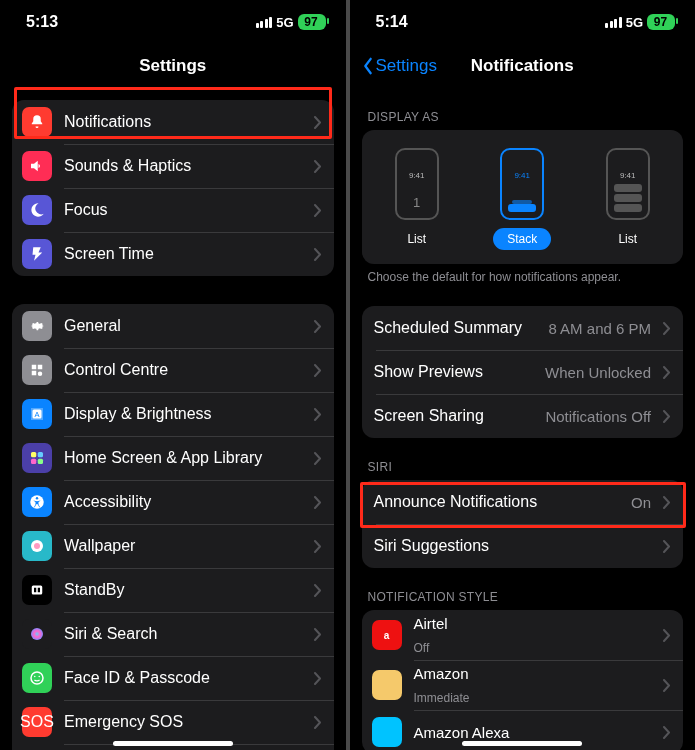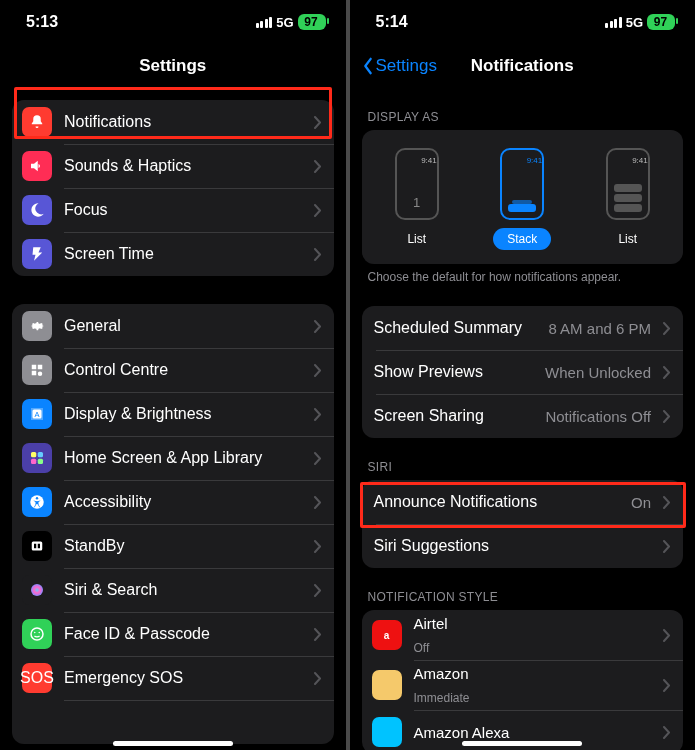--- a/index.html
+++ b/index.html
@@ -112,21 +112,21 @@
   .mode { display:flex; flex-direction:column; align-items:center; gap:8px; font-size:12px;}
   .mode.selected .mode-label{
     background:#0a84ff; color:#fff; padding:4px 14px; border-radius:14px;
   }
   .mode-label{ color:#fff; padding:4px 10px;}
   .mini-phone{
     width:44px;height:72px;border:2px solid #555;border-radius:10px;position:relative;
     overflow:hidden;
   }
   .mini-phone.sel{border-color:#0a84ff;}
-  .mini-phone .mtime{position:absolute;top:6px;left:0;right:0;text-align:right;font-size:8px;color:#bbb;}
+  .mini-phone .mtime{position:absolute;top:21px;left:0;right:0;text-align:center;font-size:8px;color:#bbb;}
   .mini-phone.sel .mtime{color:#0a84ff;}
   .mini-phone .bar{position:absolute;left:6px;right:6px;height:8px;border-radius:3px;background:#555;}
   .mini-phone.sel .bar{background:#0a84ff;}
 
   .app-icon{
     width:30px;height:30px;border-radius:7px;display:flex;align-items:center;justify-content:center;
     font-size:10px;font-weight:700;color:#fff;flex-shrink:0;
   }
 
   .home-indicator{
@@ -271,20 +271,34 @@
         </div>
         <div class="row has-icon">
           <span class="icon" style="background:#0a84ff">
             <svg viewBox="0 0 24 24">
               <circle cx="12" cy="12" r="9" fill="#fff"></circle>
               <circle cx="12" cy="7" r="1.6" fill="#0a84ff"></circle>
               <path fill="#0a84ff" d="M7 10l5 1 5-1-3 2v3l2 4h-1l-2-4h-2l-2 4H8l2-4v-3z"></path>
             </svg>
           </span>
           <span class="label">Accessibility</span>
+          <span class="chev">
+            <svg viewBox="0 0 8 13">
+              <use href="#chev"></use>
+            </svg>
+          </span>
+        </div>
+        <div class="row has-icon">
+          <span class="icon" style="background:#28b9c9">
+            <svg viewBox="0 0 24 24">
+              <circle cx="12" cy="12" r="8" fill="#fff"></circle>
+              <circle cx="12" cy="12" r="4" fill="#ff9ac1"></circle>
+            </svg>
+          </span>
+          <span class="label">Wallpaper</span>
           <span class="chev">
             <svg viewBox="0 0 8 13">
               <use href="#chev"></use>
             </svg>
           </span>
         </div>
         <div class="row has-icon">
           <span class="icon" style="background:#000000">
             <svg viewBox="0 0 24 24">
               <rect x="5" y="6" width="14" height="12" rx="2" fill="#fff"></rect>

